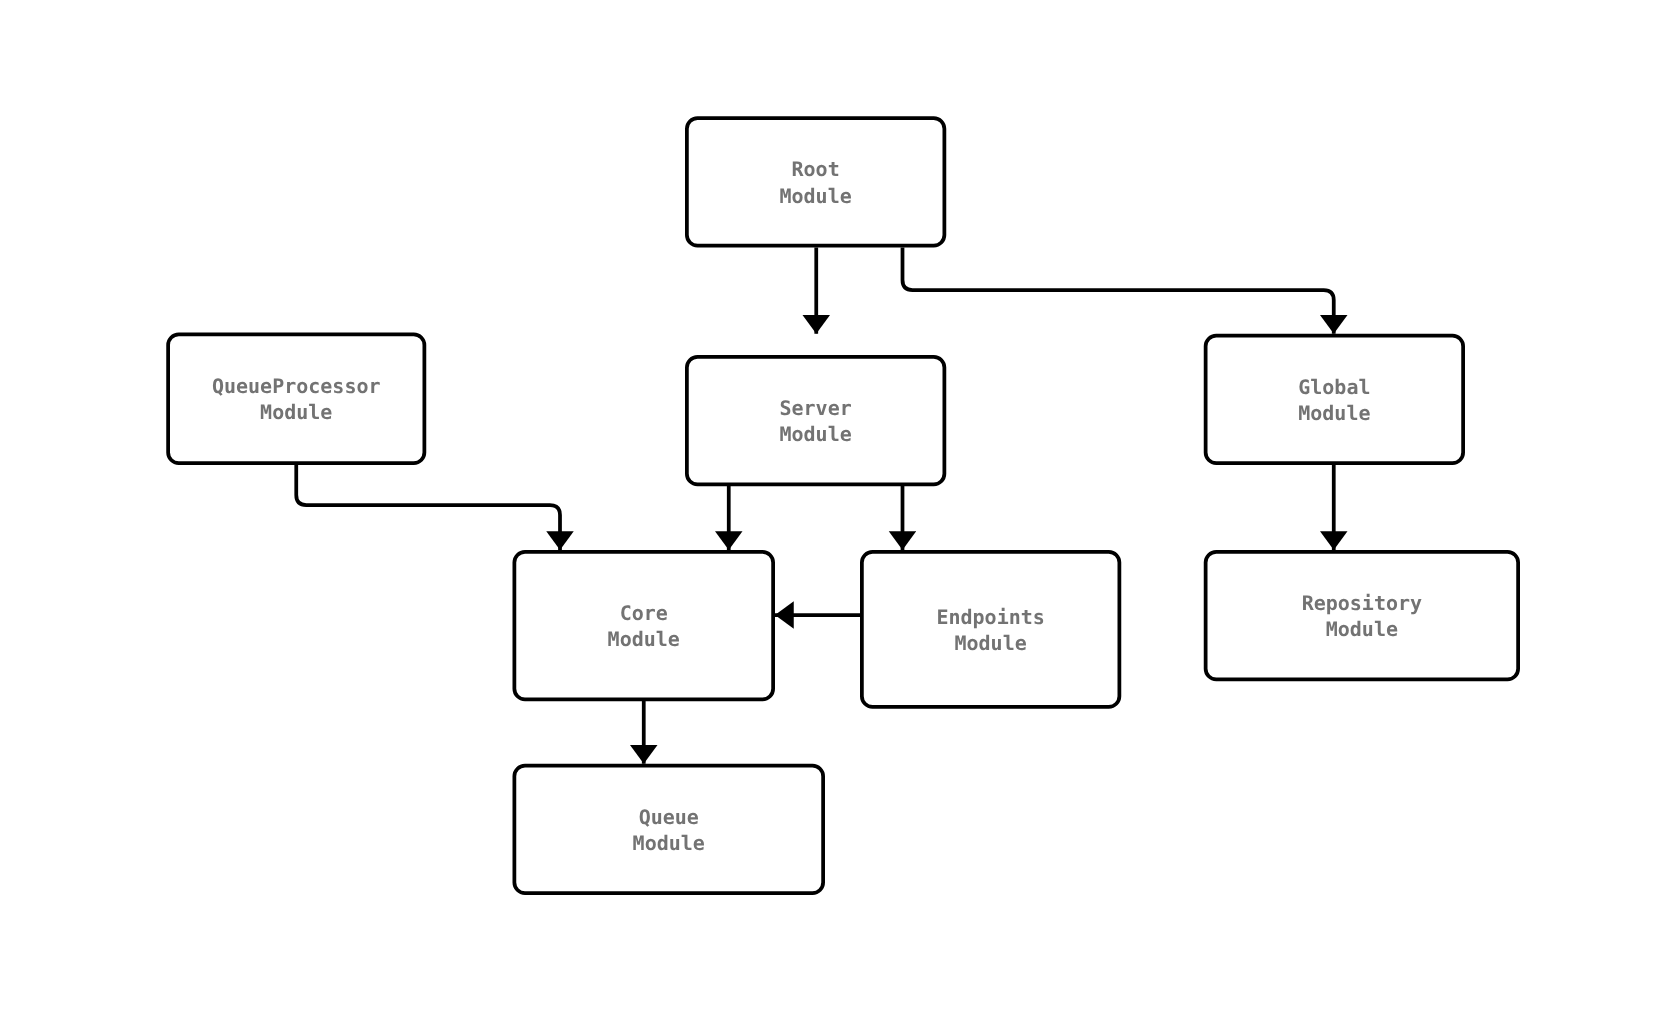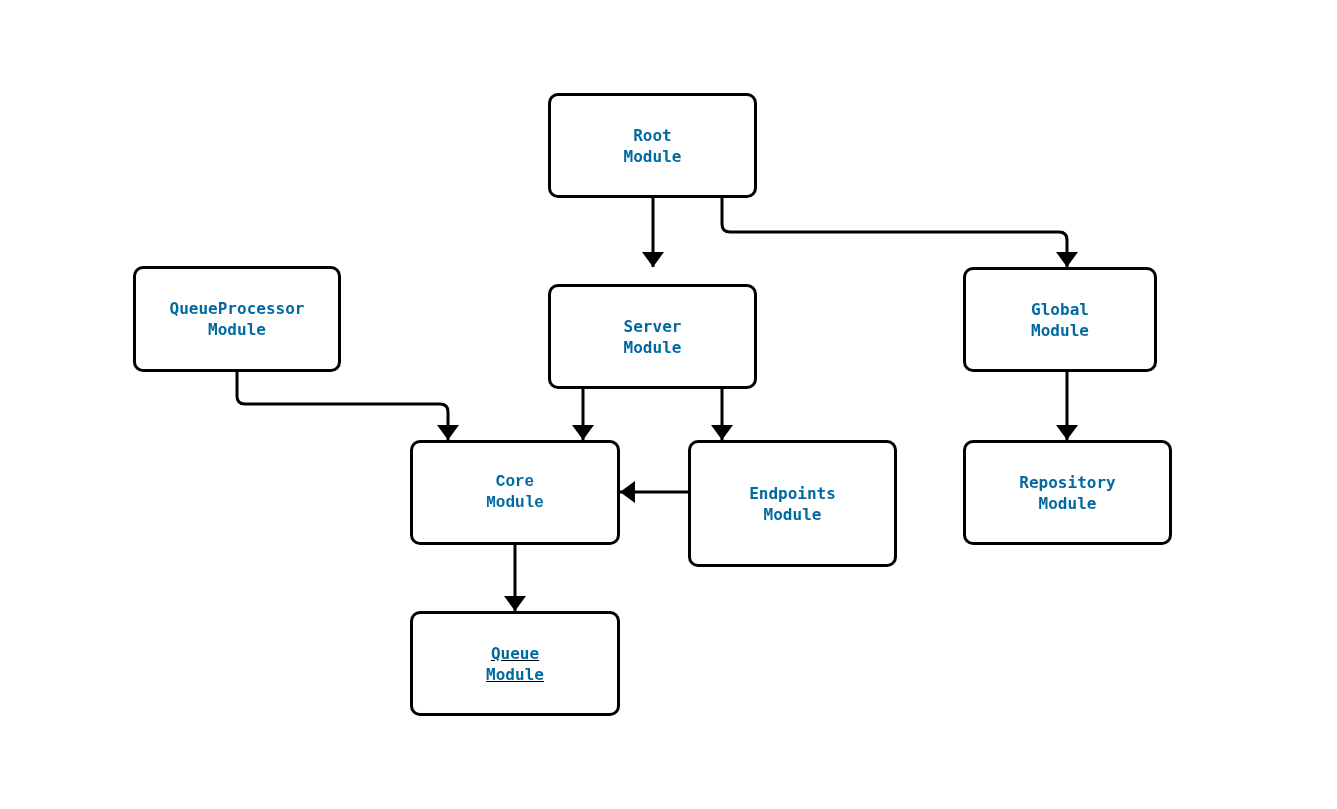--- a/index.html
+++ b/index.html
@@ -28,32 +28,32 @@
     border: 3px solid #000000;
     border-radius: 10px;
     display: flex;
     align-items: center;
     justify-content: center;
   }
   .node-label {
     font-size: 16px;
     line-height: 21px;
     font-weight: bold;
-    color: #0369a1;
+    color: #737373;
     text-align: center;
     white-space: pre-line;
   }
   #n-root         { left: 548px; top:  93px; width: 209px; height: 105px; }
   #n-queueproc    { left: 133px; top: 266px; width: 208px; height: 106px; }
   #n-server       { left: 548px; top: 267px; width: 209px; height: 105px; margin-top: 17px; }
-  #n-global       { left: 963px; top: 267px; width: 194px; height: 105px; }
-  #n-core         { left: 410px; top: 440px; width: 210px; height: 105px; font-family: Liberation Mono, monospace; }
+  #n-global       { left: 963px; top: 267px; width: 209px; height: 105px; }
+  #n-core         { left: 410px; top: 440px; width: 210px; height: 121px; }
   #n-endpoints    { left: 688px; top: 440px; width: 209px; height: 127px; }
-  #n-repository   { left: 963px; top: 440px; width: 209px; height: 105px; }
-  #n-queue        { left: 410px; top: 611px; width: 210px; height: 105px; text-decoration: underline; }
+  #n-repository   { left: 963px; top: 440px; width: 253px; height: 105px; }
+  #n-queue        { left: 410px; top: 611px; width: 250px; height: 105px; }
   .edge {
     stroke: #000000;
     stroke-width: 3;
     fill: none;
   }
 </style>
 </head>
 <body>
 
 <div class="canvas">

